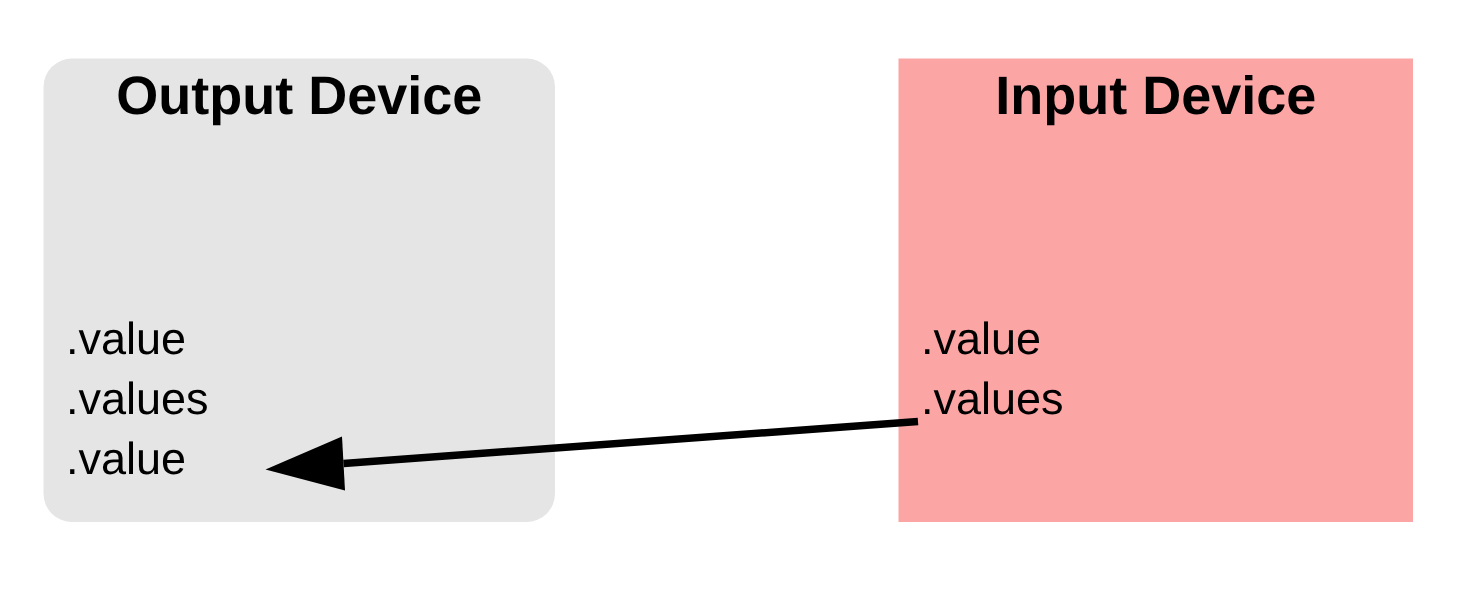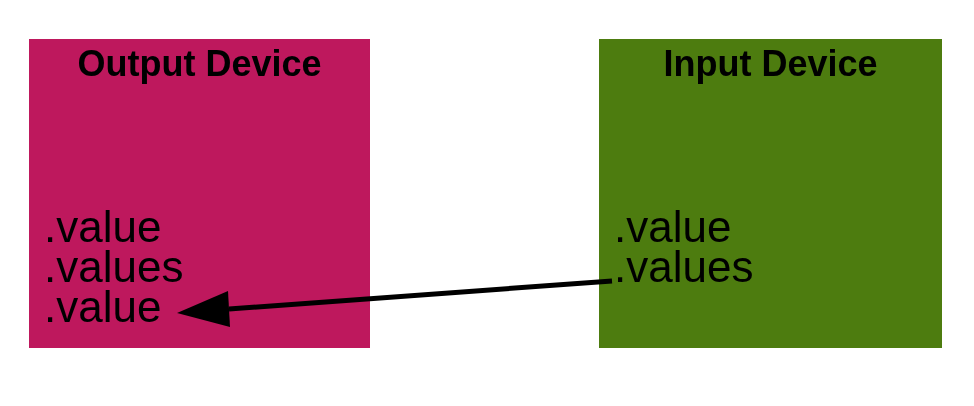--- a/index.html
+++ b/index.html
@@ -33,48 +33,48 @@
     margin-top: 3px;
     text-align: center;
     font-size: 36px;
     font-weight: bold;
     line-height: 1.2;
   }
   .device-props {
     position: absolute;
     left: 15px;
     top: 168px;
-    font-size: 44px;
+    font-size: 30px;
     line-height: 40px;
     white-space: nowrap;
   }
   .arrow-layer {
     position: absolute;
     left: 0;
     top: 0;
     width: 974px;
     height: 406px;
     pointer-events: none;
   }
 </style>
 </head>
 <body>
 
 <div class="canvas">
 
-  <div class="device-box output" style="background: #be185d;">
+  <div class="device-box output" style="background: #e5e5e5; border-radius: 19px;">
     <div class="device-title">Output Device</div>
     <div class="device-props">
       <div>.value</div>
       <div>.values</div>
       <div>.value</div>
     </div>
   </div>
 
-  <div class="device-box input" style="background: #4d7c0f;">
+  <div class="device-box input" style="background: #fca5a5;">
     <div class="device-title">Input Device</div>
     <div class="device-props">
       <div>.value</div>
       <div>.values</div>
     </div>
   </div>
 
   <svg class="arrow-layer" viewBox="0 0 974 406" xmlns="http://www.w3.org/2000/svg">
     <line x1="612" y1="281" x2="229" y2="309" stroke-width="5" stroke="#000000"></line>
     <polygon points="177,313 228,291 230,327" fill="#000000"></polygon>

